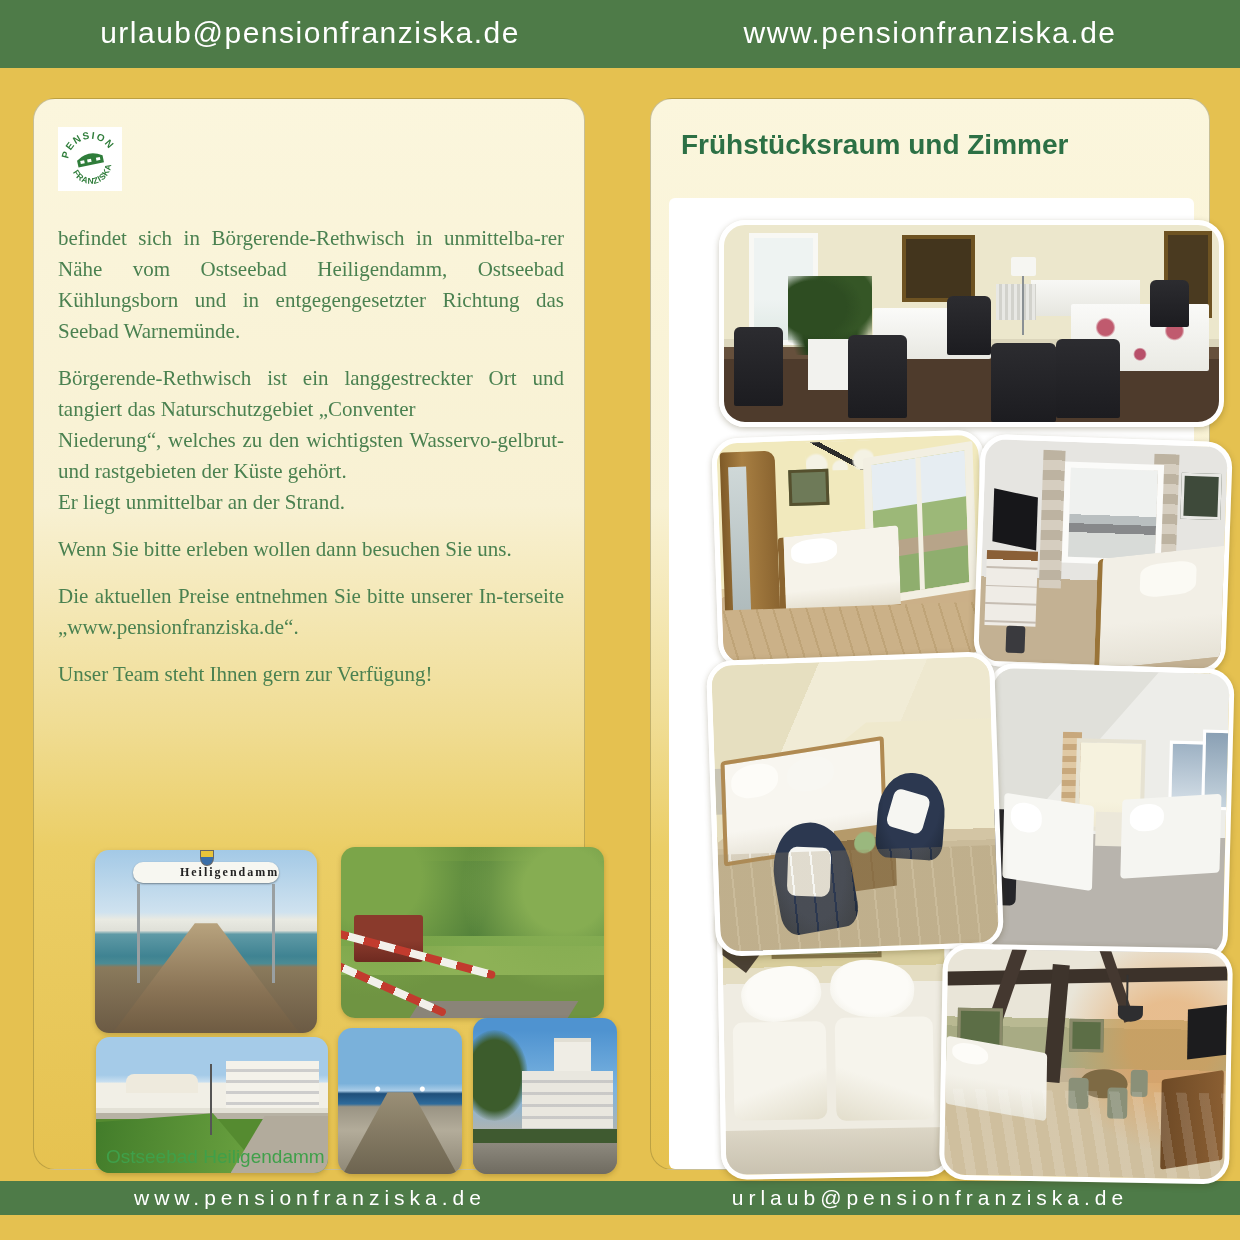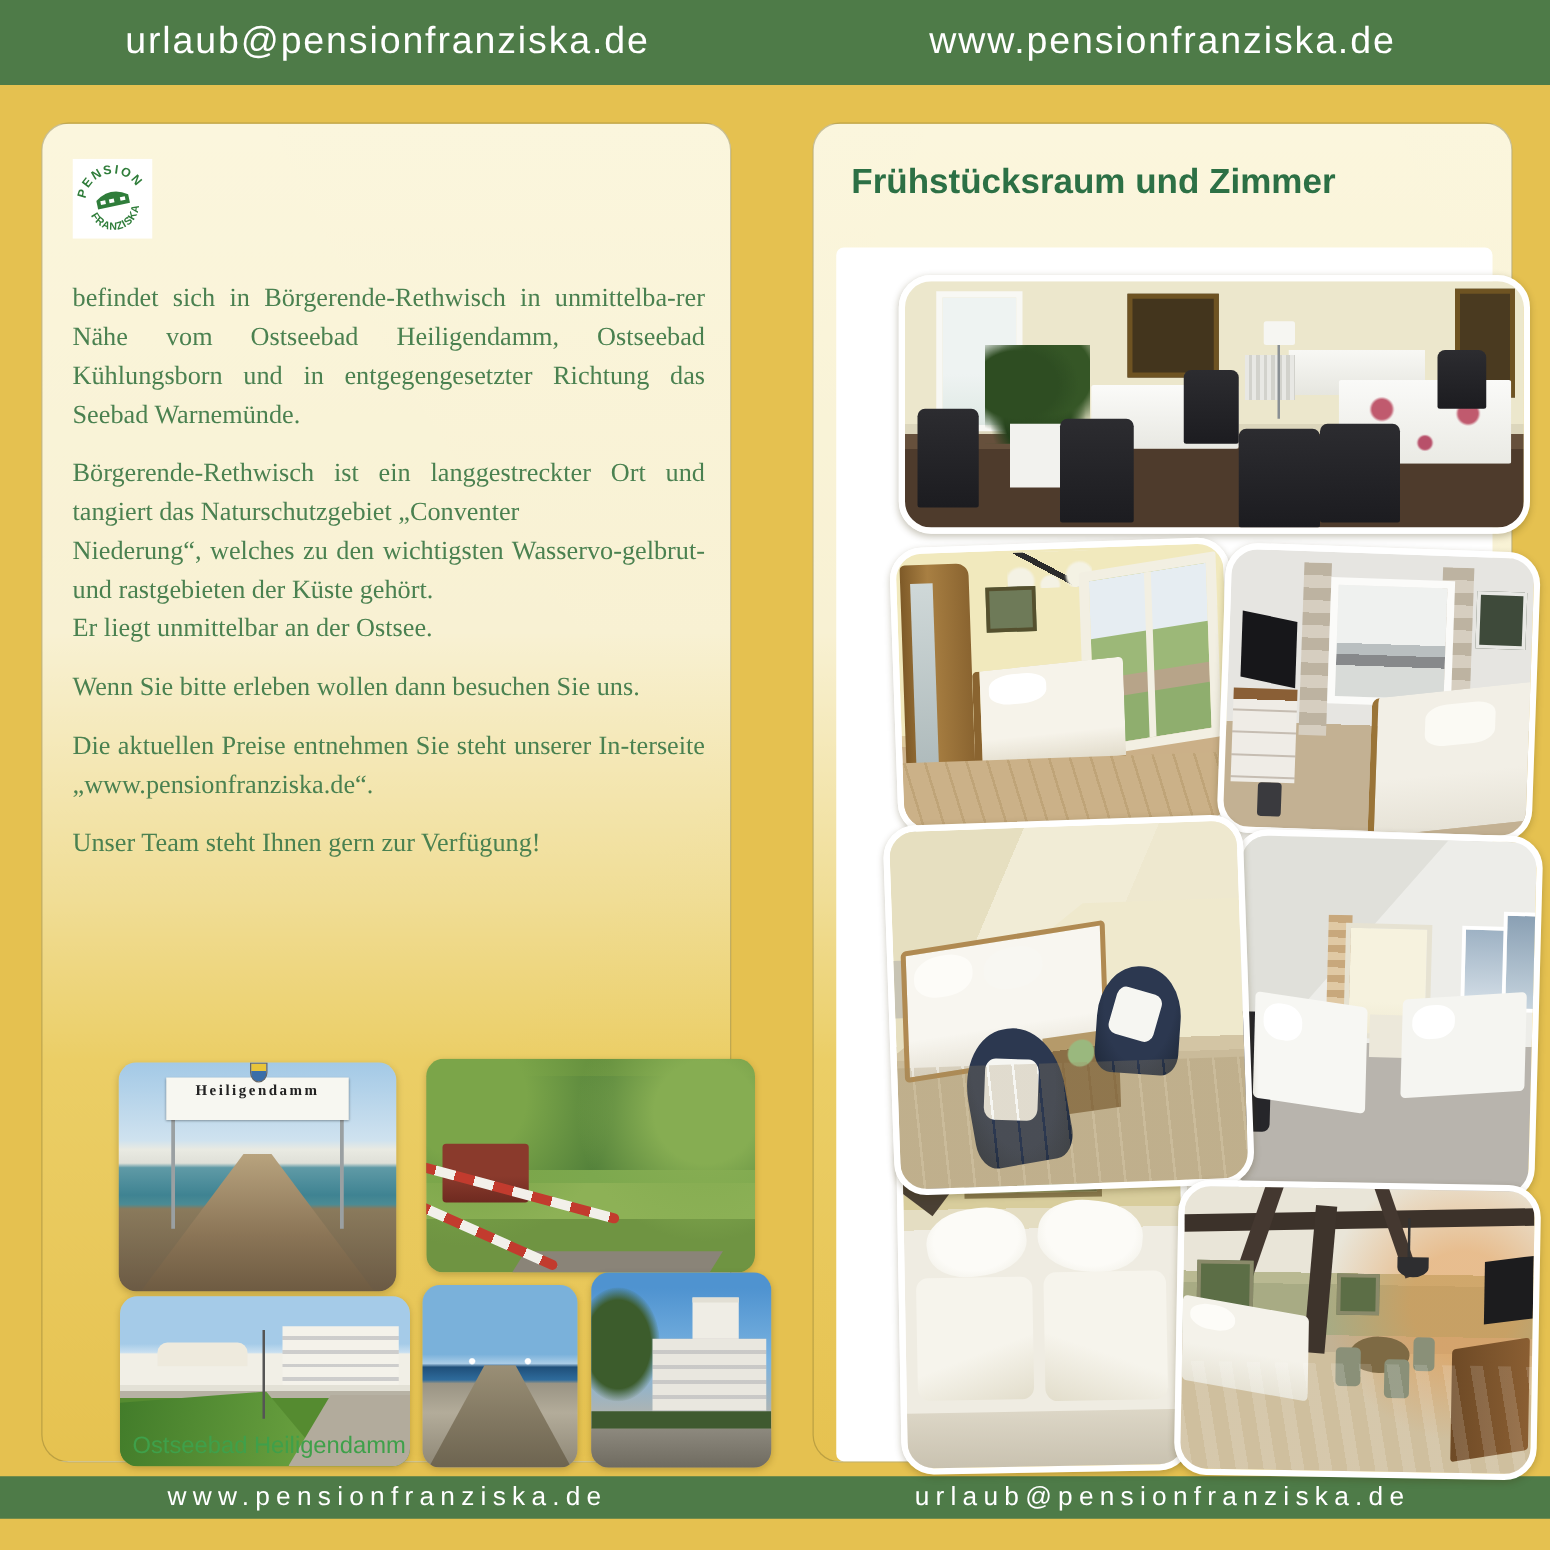--- a/index.html
+++ b/index.html
@@ -31,22 +31,22 @@
   .rp{position:absolute;border-radius:26px;border:5px solid #ffffff;box-sizing:border-box;overflow:hidden;
       box-shadow:0 2px 6px rgba(60,50,10,.28);background:#ddd;}
   .art{position:absolute;}
   .board{position:absolute;left:18px;top:99px;width:525px;height:971px;background:#ffffff;border-radius:6px;}
   
   .lp-pier{left:21px;top:735px;width:222px;height:183px;
     background:linear-gradient(180deg,#a3c9e6 0%,#cfe2ef 34%,#e9eae2 38%,#dfe0d8 44%,#5f9aa6 46%,#3f8392 58%,#4b8b94 62%,#8a7a5c 64%,#6b5a44 100%);}
   .lp-pier .deck{left:8%;right:8%;top:40%;bottom:0;
     clip-path:polygon(44% 0,56% 0,100% 100%,0 100%);
     background:linear-gradient(180deg,#b8a37e,#8a7456 60%,#6e5b42);}
-  .lp-pier .sign{top:12px;left:17%;width:66%;height:34px;background:#f7f7f1;border-radius:0;
-    text-align:center;line-height:21px;font-family:"Liberation Serif",serif;font-weight:bold;
+  .lp-pier .sign{top:12px;left:17%;width:66%;height:21px;background:#f7f7f1;border-radius:10px;
+    text-align:right;line-height:21px;font-family:"Liberation Serif",serif;font-weight:bold;
     font-size:12px;letter-spacing:2px;color:#222;box-shadow:0 1px 2px rgba(0,0,0,.4);}
   .lp-pier .crest{top:0;left:50%;margin-left:-6px;width:12px;height:14px;border:1px solid #666;
     background:linear-gradient(180deg,#e8c43a 0 40%,#3a6ea8 40% 100%);border-radius:0 0 50% 50%;}
   .lp-pier .pole{top:34px;width:3px;height:54%;background:#9aa0a2;}
   .lp-pier .pole.pl{left:19%;} .lp-pier .pole.pr{right:19%;}
   .lp-train{left:267px;top:732px;width:263px;height:171px;
     background:radial-gradient(circle at 85% 25%,#86ad52 0 16%,transparent 40%),
                radial-gradient(circle at 12% 18%,#7ba549 0 18%,transparent 44%),
                linear-gradient(180deg,#618c3c 0 8%,#52803a 8% 52%,#7ca84e 52% 58%,#8db156 58% 75%,#6f9442 75% 100%);}
   .lp-train .wagon{left:5%;top:40%;width:26%;height:27%;border-radius:3px;
@@ -282,23 +282,23 @@
             </g>
           </g>
         </svg>
       </div>
     </div>
 
     <div class="paras">
       <p>befindet sich in Börgerende-Rethwisch in unmittelba-rer Nähe vom Ostseebad Heiligendamm, Ostseebad Kühlungsborn und in entgegengesetzter Richtung das Seebad Warnemünde.</p>
       <p>Börgerende-Rethwisch ist ein langgestreckter Ort und tangiert das Naturschutzgebiet „Conventer
 Niederung“, welches zu den wichtigsten Wasservo-gelbrut- und rastgebieten der Küste gehört.
-Er liegt unmittelbar an der Ostsee.</p>
+Er liegt unmittelbar an der Strand.</p>
       <p>Wenn Sie bitte erleben wollen dann besuchen Sie uns.</p>
-      <p>Die aktuellen Preise entnehmen Sie steht unserer In-terseite „www.pensionfranziska.de“.</p>
+      <p>Die aktuellen Preise entnehmen Sie bitte unserer In-terseite „www.pensionfranziska.de“.</p>
       <p>Unser Team steht Ihnen gern zur Verfügung!</p>
     </div>
 
     <figure class="ph lp-pier">
       <div class="art deck"></div>
       <div class="art pole pl"></div>
       <div class="art pole pr"></div>
       <div class="art sign">Heiligendamm</div>
       <div class="art crest"></div>
     </figure>

